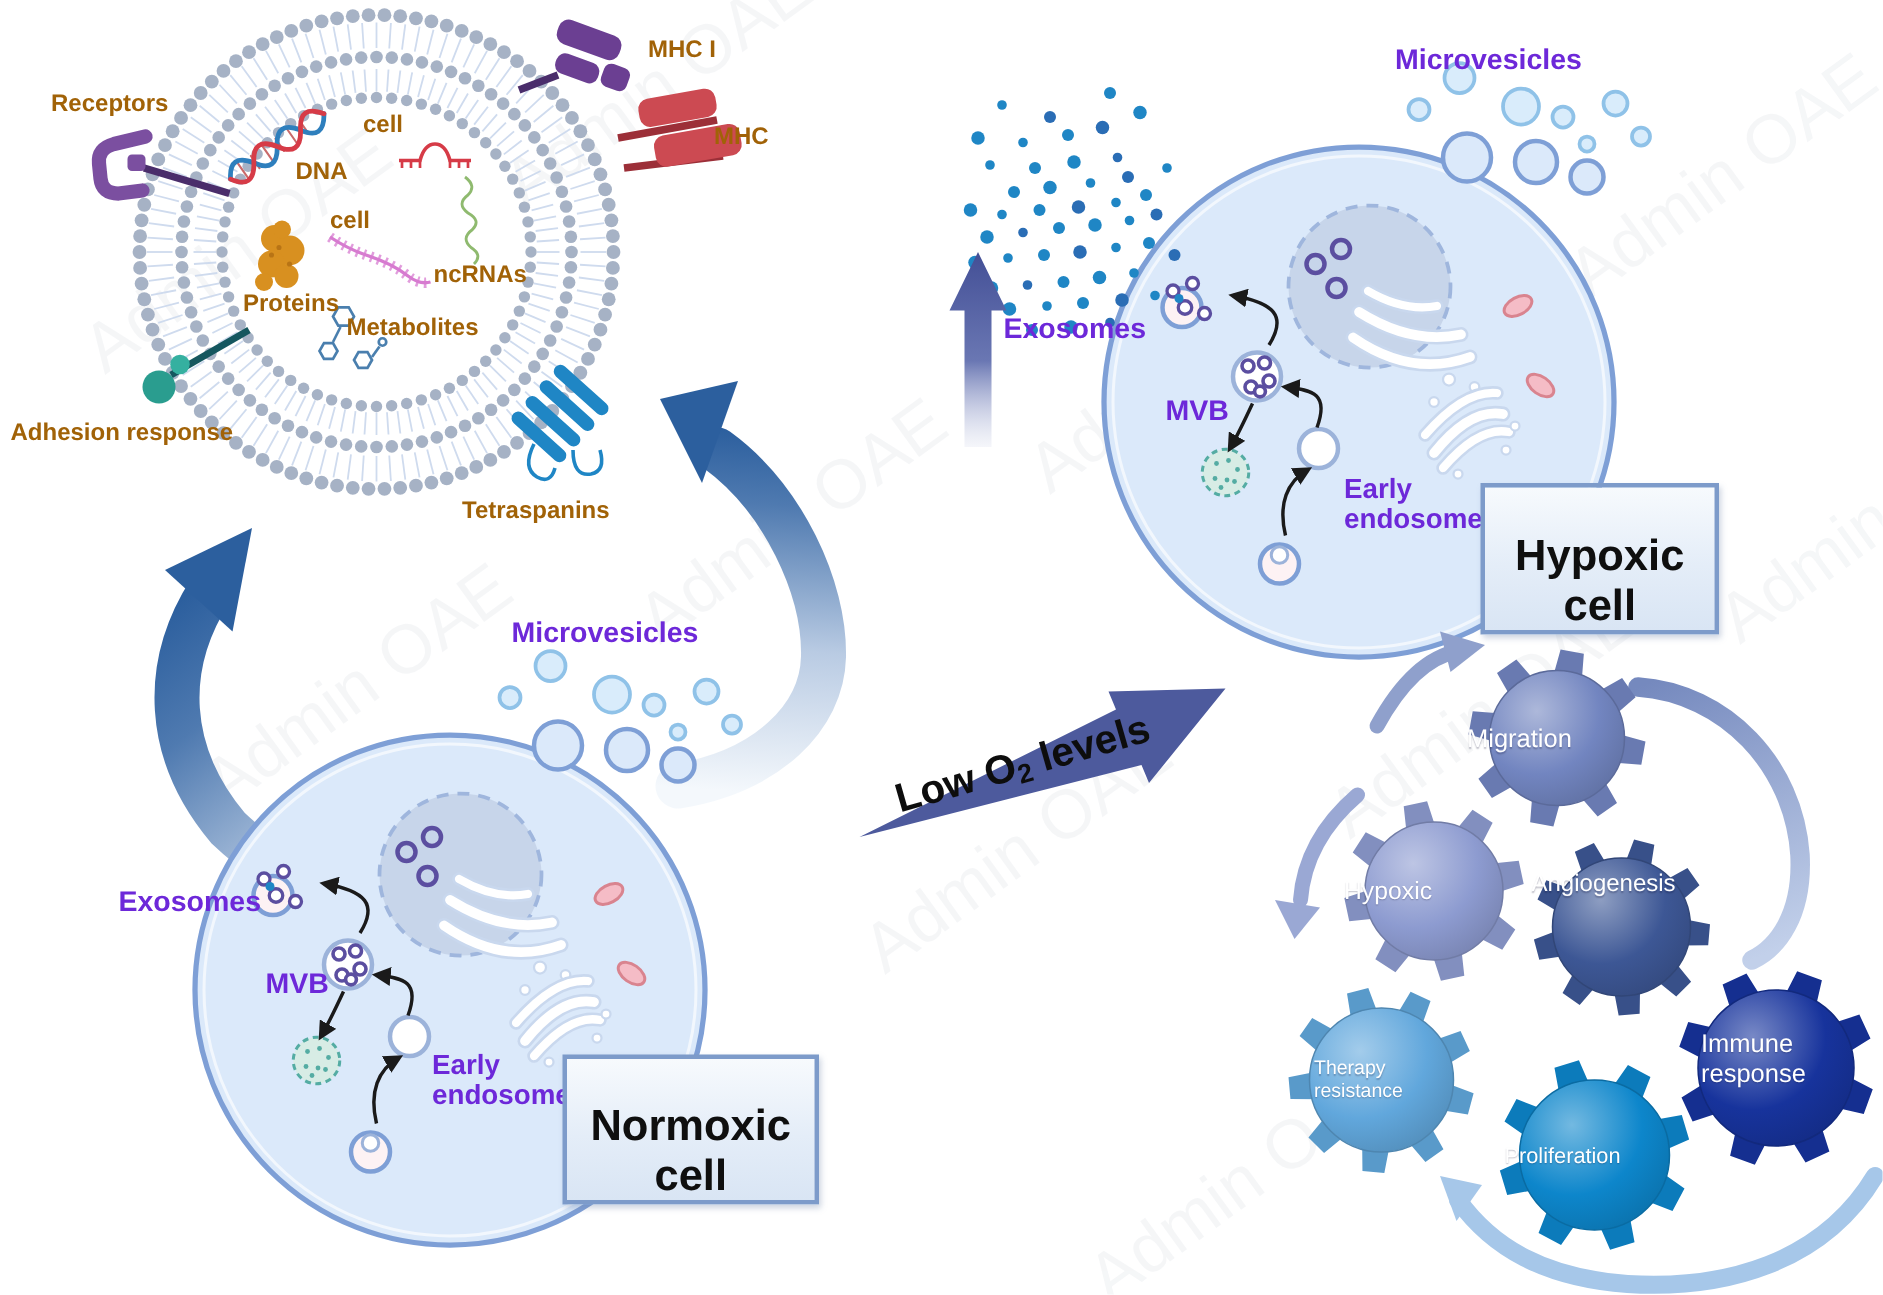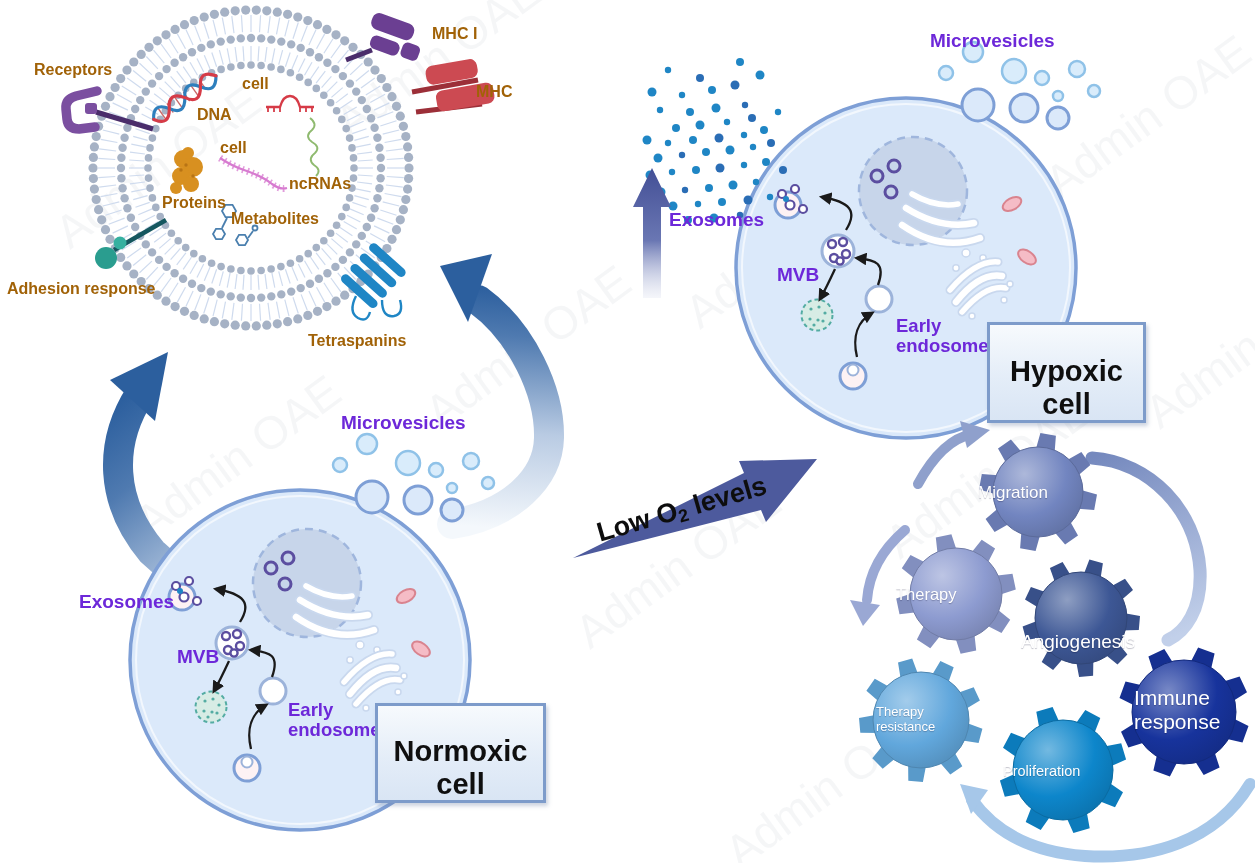--- a/index.html
+++ b/index.html
@@ -863,17 +863,17 @@
 <div class="lbl-b endo" style="left:896px;top:316px;font-size:18.5px">Early endosome</div>
 <div class="cellbox" style="left:987px;top:322px;width:153px;height:95px">
   <span style="width:125px">Hypoxic cell</span>
 </div>
 
 <div class="lowo2">
   <span>Low O</span><span class="sub">2</span><span> levels</span>
 </div>
 
 <div class="gear-lbl" style="left:978px;top:483px;width:120px;font-size:17px">Migration</div>
-<div class="gear-lbl" style="left:896px;top:585px;width:120px;font-size:16.5px">Therapy</div>
-<div class="gear-lbl" style="left:1021px;top:631px;width:120px;font-size:19px">Angiogenesis</div>
+<div class="gear-lbl" style="left:896px;top:585px;width:120px;font-size:16.5px">Hypoxic</div>
+<div class="gear-lbl" style="left:1021px;top:581px;width:120px;font-size:16px">Angiogenesis</div>
 <div class="gear-lbl" style="left:876px;top:705px;width:90px;font-size:13px">Therapy resistance</div>
 <div class="gear-lbl" style="left:1003px;top:763px;width:120px;font-size:14.5px">Proliferation</div>
-<div class="gear-lbl" style="left:1134px;top:686px;width:100px;font-size:21px">Immune response</div>
+<div class="gear-lbl" style="left:1134px;top:686px;width:100px;font-size:17px">Immune response</div>
 
 </body></html>

